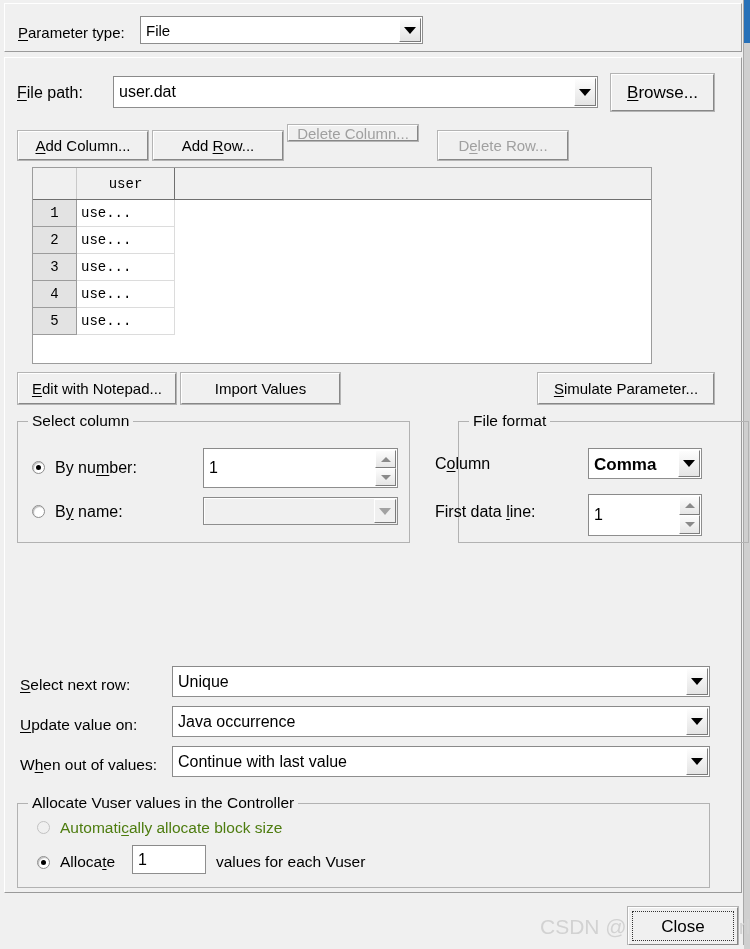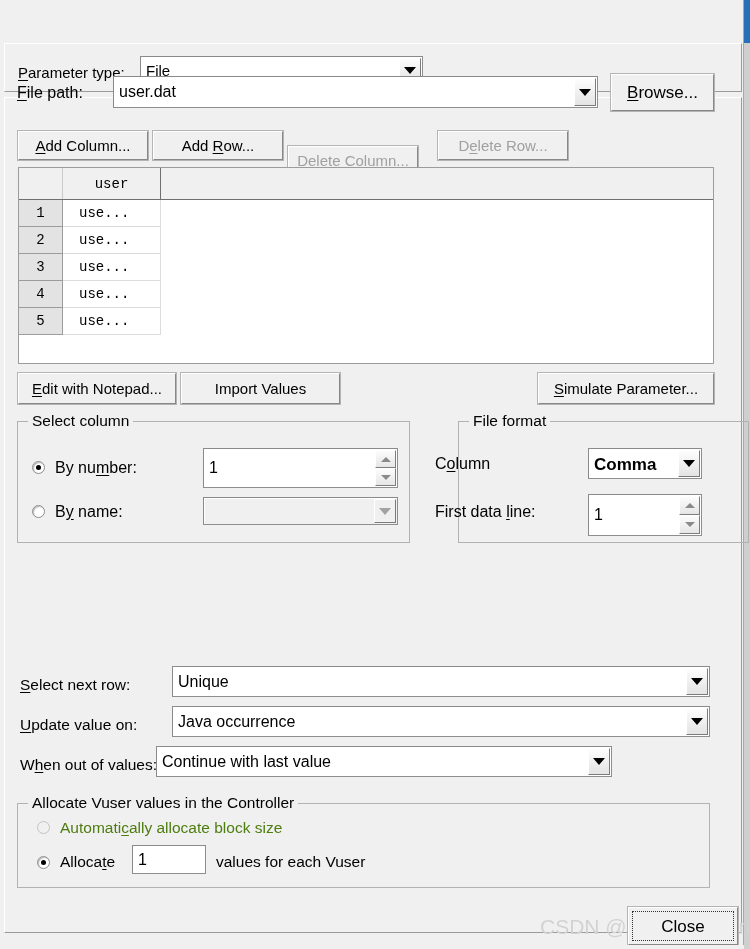--- a/index.html
+++ b/index.html
@@ -37,21 +37,20 @@
   }
 
   
   .panel {
     position: absolute;
     background: #f0f0f0;
     border-top: 1px solid #ffffff;
     border-left: 1px solid #ffffff;
     border-right: 1px solid #9a9a9a;
     border-bottom: 1px solid #9a9a9a;
-    margin-top: 40px;
   }
 
   .lbl {
     position: absolute;
     white-space: nowrap;
     line-height: 1;
     color: #000;
   }
   .lbl.dis { color: #4d7c0f; }
   .u { text-decoration: underline; text-underline-offset: 2px; }
@@ -196,21 +195,21 @@
     border-bottom: 1px solid #9c9c9c;
     display: flex; align-items: center; justify-content: center;
     font-family: "Liberation Mono", monospace;
     font-size: 14px;
   }
   .rcell {
     width: 98px;
     border-right: 1px solid #dcdcdc;
     border-bottom: 1px solid #dcdcdc;
     display: flex; align-items: center;
-    padding-left: 16px;
+    padding-left: 4px;
     font-family: "Liberation Mono", monospace;
     font-size: 14px;
   }
 
   
   .watermark {
     position: absolute;
     color: #d2d2d2;
     font-size: 21px;
     white-space: nowrap;
@@ -260,28 +259,28 @@
   <div class="btn" style="left:18px; top:131px; width:130px; height:29px; font-size:15px;">
     <span><span class="u">A</span><span>dd Column...</span></span>
   </div>
 
   <div class="btn" style="left:611px; top:74px; width:103px; height:37px; font-size:17px;">
     <span><span class="u">B</span><span>rowse...</span></span>
   </div>
   <div class="btn" style="left:153px; top:131px; width:130px; height:29px; font-size:15px;">
     <span>Add <span class="u">R</span><span>ow...</span></span>
   </div>
-  <div class="btn dis" style="left:288px; top:146px; width:130px; height:29px; font-size:15px;">
+  <div class="btn dis" style="left:288px; top:125px; width:130px; height:16px; font-size:15px;">
     <span><span class="u">D</span><span>elete Column...</span></span>
   </div>
   <div class="btn dis" style="left:438px; top:131px; width:130px; height:29px; font-size:15px;">
     <span>D<span class="u">e</span><span>lete Row...</span></span>
   </div>
 
-  <div class="grid" style="left:18px; top:167px; width:696px; height:197px;">
+  <div class="grid" style="left:32px; top:167px; width:620px; height:197px;">
     <div class="grid-head">
       <div class="gh-corner"></div>
       <div class="gh-cell">user</div>
     </div>
     <div class="grow" style="top:32px;">
       <div class="rhdr">1</div>
       <div class="rcell">use...</div>
     </div>
     <div class="grow" style="top:59px;">
       <div class="rhdr">2</div>
@@ -383,21 +382,21 @@
   <div class="field" style="left:172px; top:706px; width:538px; height:31px;">
     <span class="val" style="font-size:16px;">Java occurrence</span>
     <div class="dropbtn">
       <span class="caret-d"></span>
     </div>
   </div>
 
   <div class="lbl" style="left:20px; top:757px; font-size:15.5px;">
     <span>W</span><span class="u">h</span><span>en out of values:</span>
   </div>
-  <div class="field" style="left:156px; top:746px; width:456px; height:31px;">
+  <div class="field" style="left:172px; top:746px; width:538px; height:31px;">
     <span class="val" style="font-size:16px;">Continue with last value</span>
     <div class="dropbtn">
       <span class="caret-d"></span>
     </div>
   </div>
 
   <div class="group" style="left:17px; top:803px; width:693px; height:85px;">
     <span class="g-title">Allocate Vuser values in the Controller</span>
   </div>
   <div class="radio dis" style="left:37px; top:821px;"></div>

